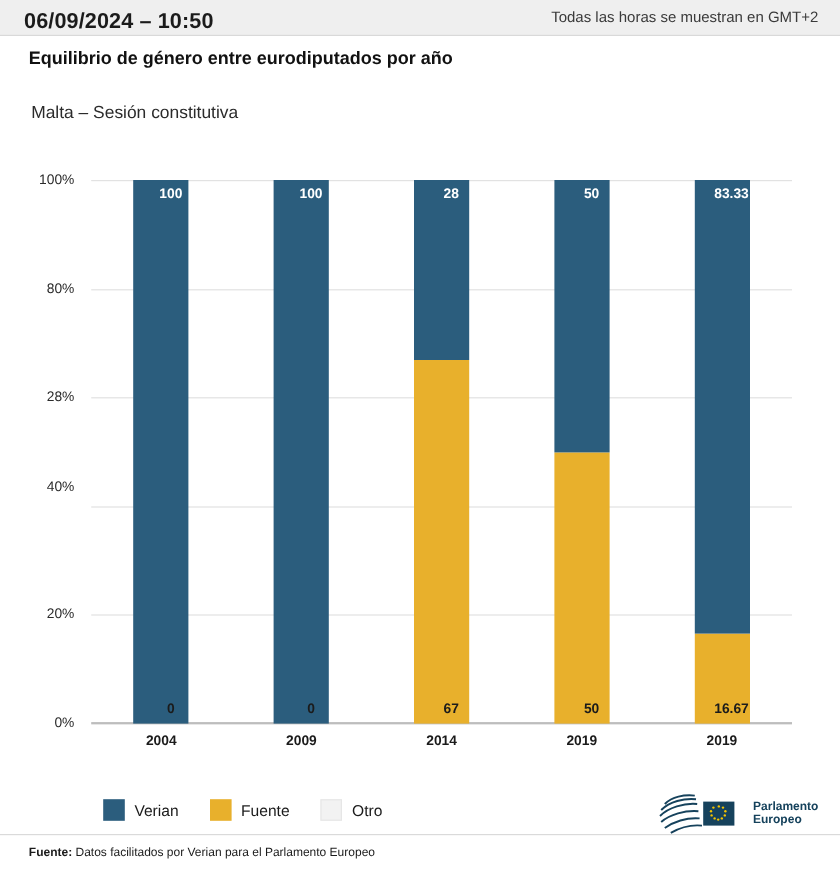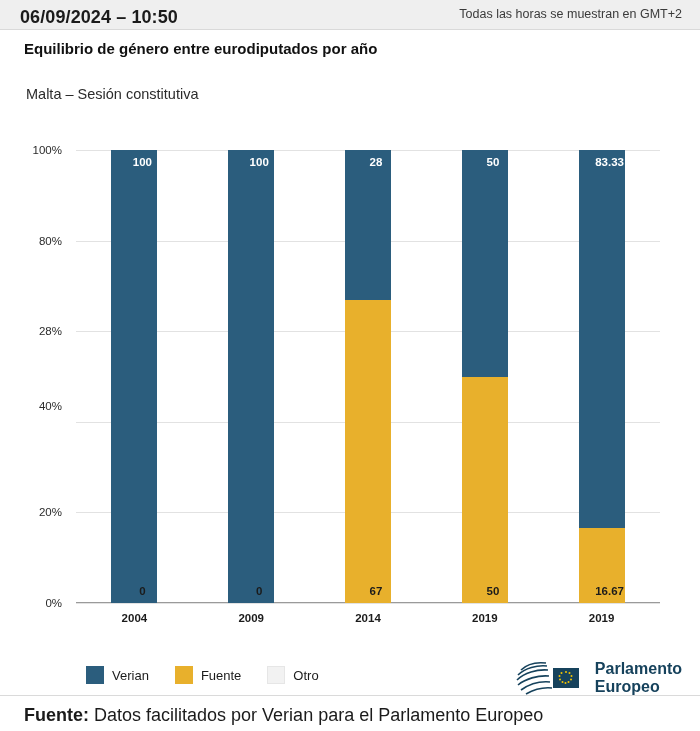--- a/index.html
+++ b/index.html
@@ -127,35 +127,35 @@
   .eplogo {
     position: absolute;
     right: 18px; top: 658px;
     display: flex; align-items: center; gap: 10px;
   }
   .ep-mark {
     width: 72px; height: 40px;
   }
   .ep-text {
     line-height: 1.1;
-    font-size: 16px;
+    font-size: 10px;
     font-weight: bold;
     color: #16425c;
   }
 
   
   .sourcebar {
     position: absolute;
     left: 0; bottom: 0; width: 700px; height: 36px;
     border-top: 1px solid #dadada;
     background: #ffffff;
   }
   .source {
     position: absolute; left: 24px; top: 9px;
-    font-size: 18px; color: #1b1b1b;
+    font-size: 10px; color: #1b1b1b;
   }
   .source b { font-weight: bold; }
 </style>
 </head>
 <body>
 
 <div id="page">
 
   <div class="topbar">
     <div class="stamp">06/09/2024 – 10:50</div>

